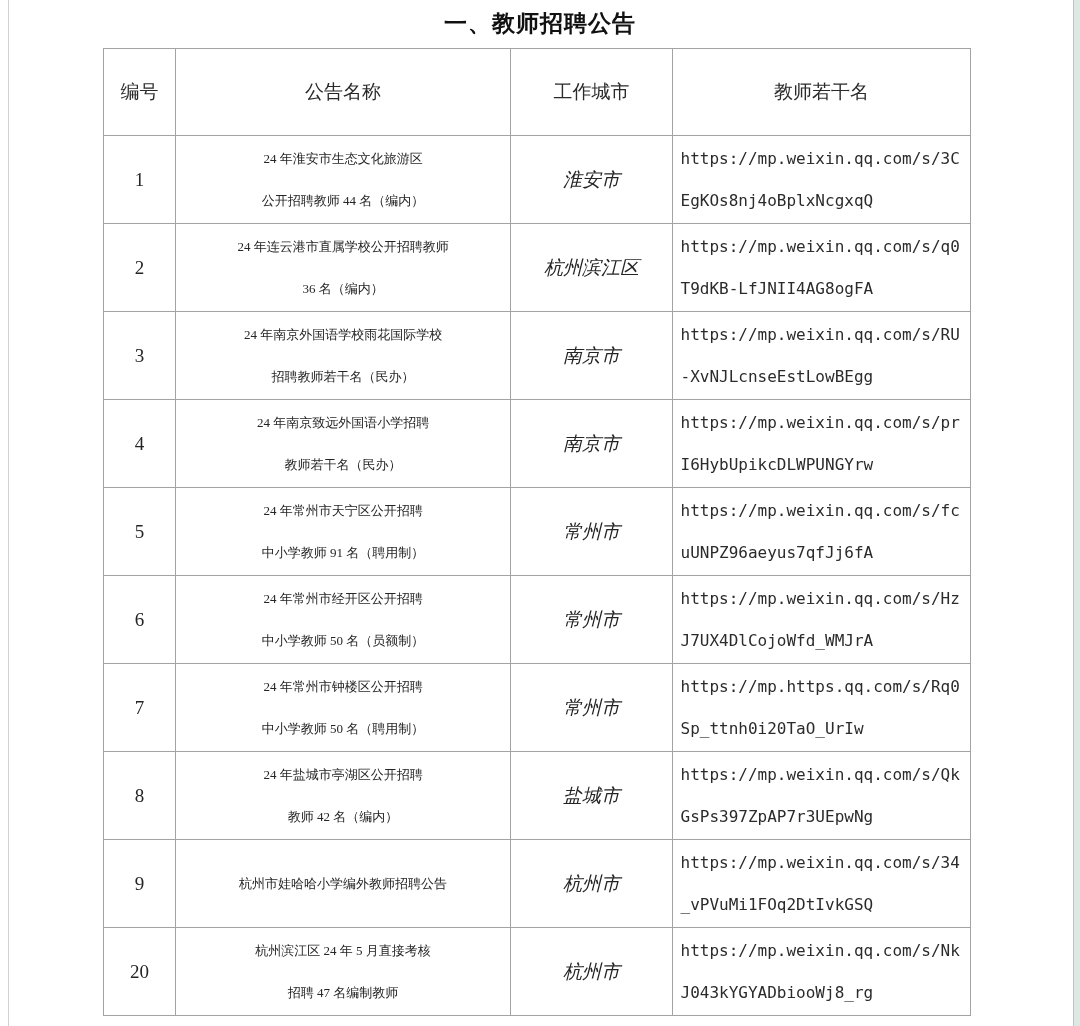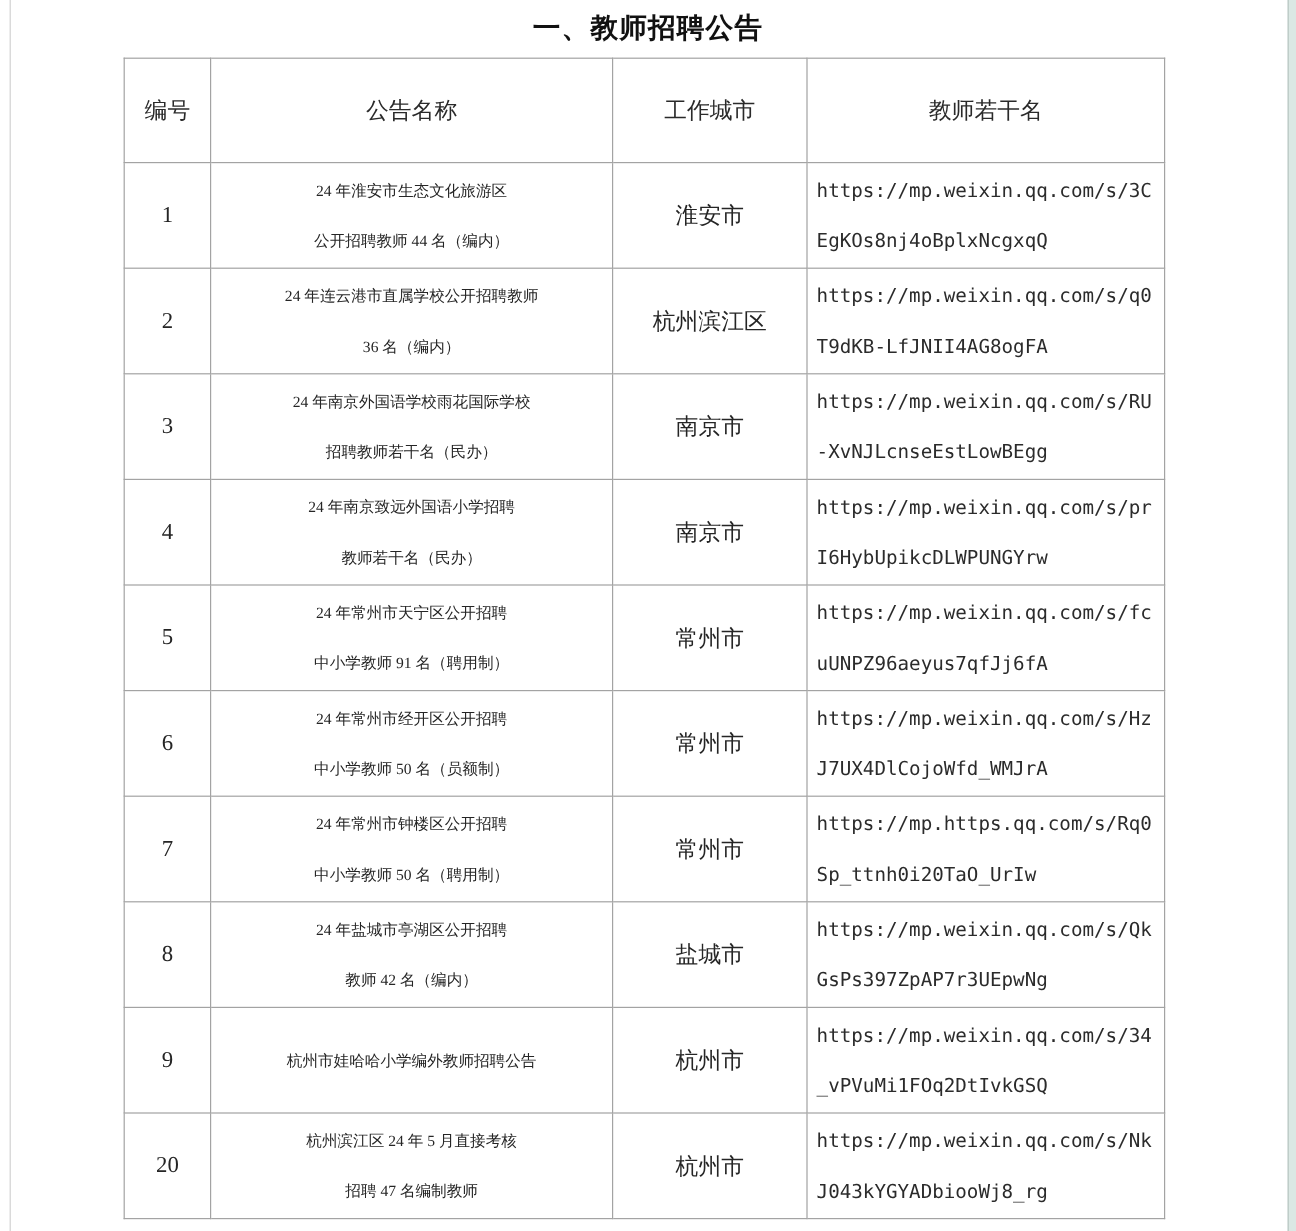--- a/index.html
+++ b/index.html
@@ -45,21 +45,21 @@
   }
   .announcement-table tr { height: 88px; }
   .announcement-table tr.header-row { height: 87px; }
   .header-row th { font-size: 19px; color: #2a2a2a; }
   td.no-cell { font-size: 19px; }
   td.name-cell {
     font-size: 13px;
     line-height: 42px;
     white-space: pre-line;
   }
-  td.city-cell { font-size: 19px; }
+  td.city-cell { font-size: 19px; font-style: italic; }
   td.url-cell { padding: 0; }
   .url-text {
     font-family: "DejaVu Sans Mono", "Liberation Mono", monospace;
     font-size: 16px;
     line-height: 42px;
     width: 282px;
     margin: 0 auto;
     word-break: break-all;
     text-align: left;
     color: #2b2b2b;

